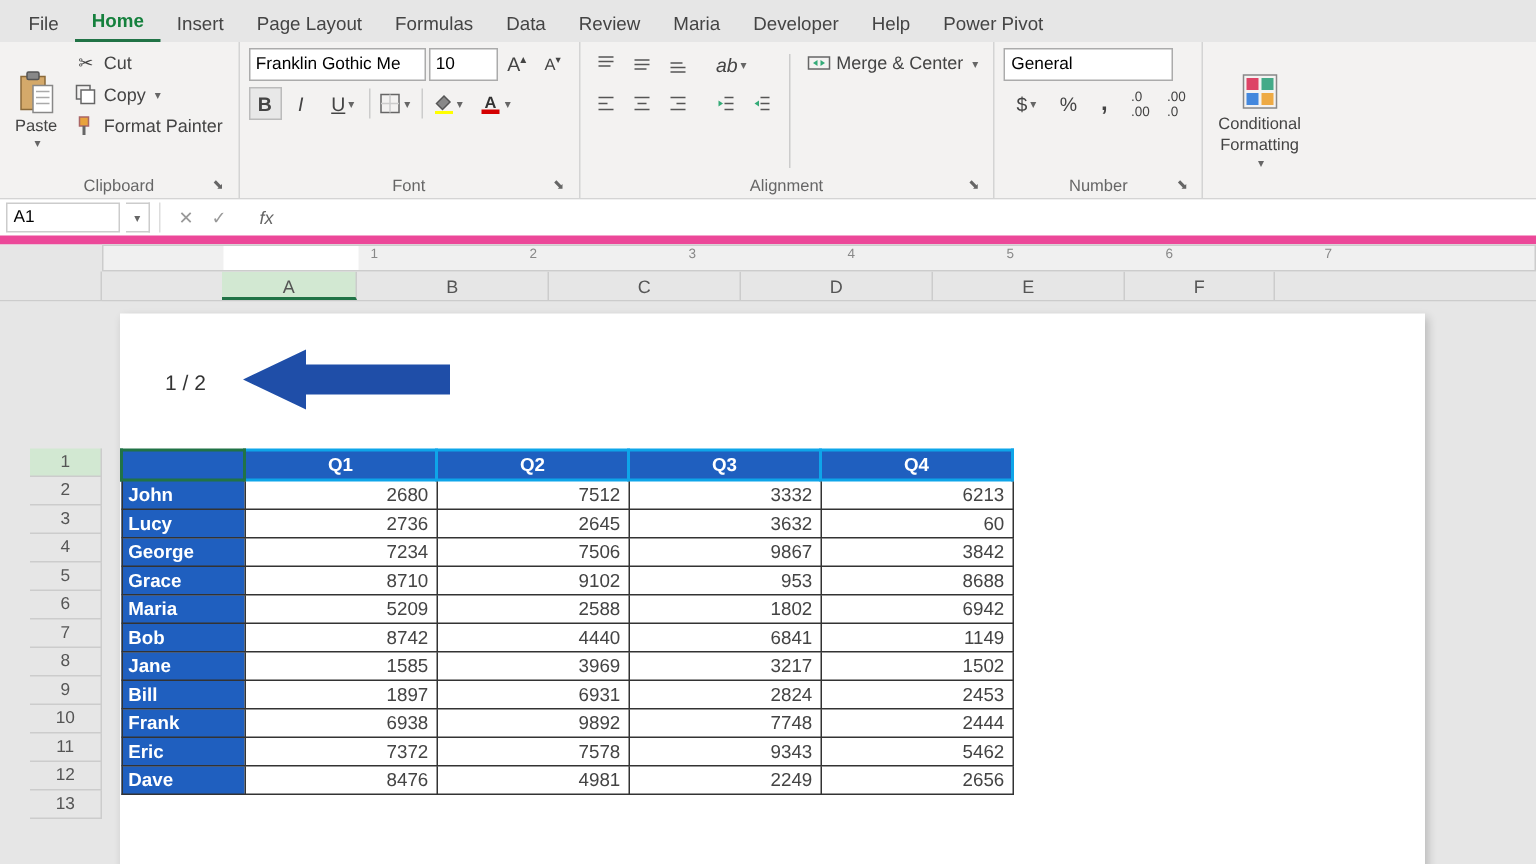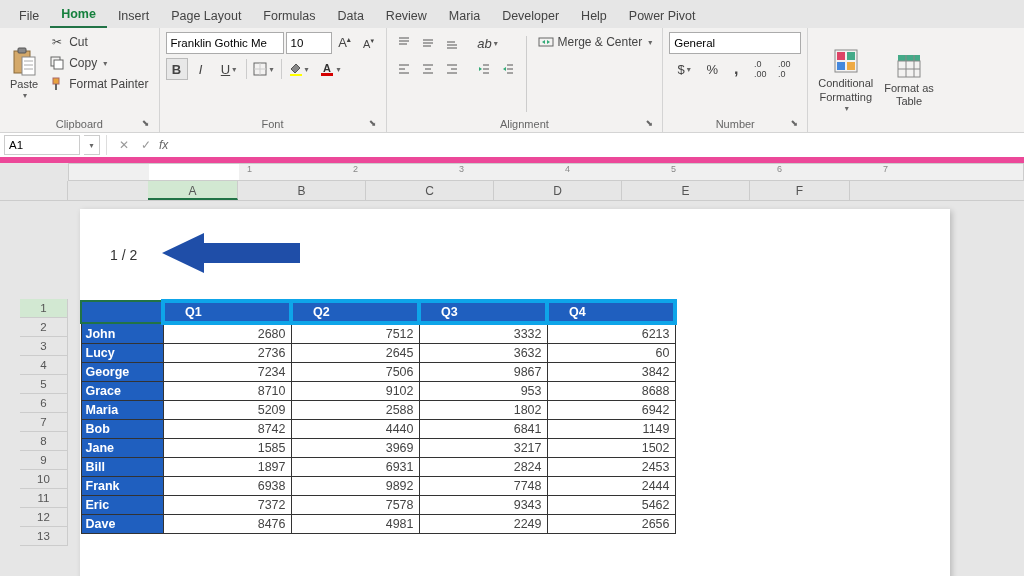--- a/index.html
+++ b/index.html
@@ -21,33 +21,33 @@
     .big-btn .icon { width: 28px; height: 28px; display: flex; align-items: center; justify-content: center; margin-bottom: 2px; }
     .big-btn .lbl { font-size: 11px; text-align: center; line-height: 1.2; }
     
     .row-btn { display: flex; align-items: center; gap: 4px; padding: 2px 4px; cursor: pointer; font-size: 12px; }
     .col-stack { display: flex; flex-direction: column; gap: 1px; }
     .icon-sm { width: 16px; height: 16px; display: inline-flex; align-items: center; justify-content: center; font-size: 12px; }
     .dd { font-size: 8px; color: #666; margin-left: 2px; }
     
     .font-sel { width: 118px; height: 22px; border: 1px solid #ababab; background: white; font-size: 11.5px; padding: 0 4px; }
     .size-sel { width: 46px; height: 22px; border: 1px solid #ababab; background: white; font-size: 11.5px; padding: 0 4px; }
-    .num-sel { width: 132px; height: 22px; border: 1px solid #ababab; background: white; font-size: 11.5px; padding: 0 4px; }
+    .num-sel { width: 113px; height: 22px; border: 1px solid #ababab; background: white; font-size: 11.5px; padding: 0 4px; }
     
     .hline { display: flex; gap: 2px; align-items: center; }
     .ibtn { width: 22px; height: 22px; display: flex; align-items: center; justify-content: center; cursor: pointer; font-size: 13px; }
     .ibtn.wide { width: 30px; }
     
     
     .formula-bar { background: white; display: flex; align-items: center; height: 30px; border-bottom: 6px solid #ec4899; }
     .name-box { width: 76px; border: 1px solid #ccc; height: 20px; font-size: 11.5px; padding: 0 4px; margin: 0 4px; background: white; }
     .name-dd { width: 16px; height: 20px; border: 1px solid #ccc; border-left: none; display: flex; align-items: center; justify-content: center; font-size: 8px; color: #666; }
     .fb-sep { width: 1px; height: 20px; background: #ddd; margin: 0 6px; }
     .fb-btn { width: 22px; height: 20px; display: flex; align-items: center; justify-content: center; color: #999; cursor: pointer; }
-    .fx { font-style: italic; font-size: 12px; color: #666; margin: 0 2px; }
+    .fx { font-style: italic; font-size: 12px; color: #666; margin: 0 16px; }
     .formula-input { flex: 1; border: none; height: 20px; font-size: 12px; padding: 0 4px; outline: none; }
     
     
     .ruler-row { display: flex; background: #e6e6e6; height: 18px; }
     .ruler-gutter { width: 68px; }
     .ruler { flex: 1; background: #f0f0f0; border: 1px solid #ccc; position: relative; overflow: hidden; }
     .ruler-mark { position: absolute; top: 0; font-size: 9px; color: #888; }
     .ruler-white { position: absolute; left: 80px; width: 90px; top: 0; bottom: 0; background: white; }
     
     
@@ -69,21 +69,21 @@
     .row-nums { width: 48px; background: #e6e6e6; }
     .row-num { height: 19px; border-bottom: 1px solid #ccc; border-right: 1px solid #ccc; text-align: center; font-size: 11.5px; line-height: 19px; color: #555; }
     .row-num.sel { background: #d2e8d2; }
     
     .sheet-page { background: white; margin-top: 8px; box-shadow: 2px 2px 6px rgba(0,0,0,0.2); padding: 28px 0 0 0; position: relative; }
     .page-indicator { position: absolute; top: 38px; left: 30px; font-size: 14px; color: #333; }
     .arrow-shape { position: absolute; top: 22px; left: 82px; }
     
     .data-table { border-collapse: collapse; margin-top: 62px; }
     .data-table th.rhead { background: #1f5fbf; color: white; font-weight: bold; text-align: left; padding: 2px 4px; border: 1px solid #333; width: 82px; font-size: 12.5px; }
-    .data-table th.chd { background: #1f5fbf; color: white; font-weight: bold; text-align: left; padding: 2px 20px; border: 4px solid #0ea5e9; width: 128px; font-size: 12.5px; }
+    .data-table th.chd { background: #1f5fbf; color: white; font-weight: bold; text-align: center; padding: 2px 4px; border: 2px solid #0ea5e9; width: 128px; font-size: 12.5px; }
     .data-table th.corner-cell { background: #1f5fbf; border: 1px solid #333; width: 82px; border: 2px solid #217346; }
     .data-table td { border: 1px solid #333; padding: 2px 5px; text-align: right; font-size: 12.5px; height: 18px; }
     
     svg { display: block; }
   </style>
 </head>
 <body>
 
 <div class="tabs">
   <div class="tab">File</div>
@@ -344,33 +344,20 @@
               <rect x="4" y="4" width="8" height="8" fill="#d46"></rect>
               <rect x="14" y="4" width="8" height="8" fill="#4a8"></rect>
               <rect x="4" y="14" width="8" height="8" fill="#48d"></rect>
               <rect x="14" y="14" width="8" height="8" fill="#ea4"></rect>
             </svg>
           </span>
         <span class="lbl" style="white-space:pre-line">Conditional
 Formatting</span>
           <span class="dd">▾</span>
       </div>
-      <div class="big-btn">
-        <span class="icon">
-            <svg width="26" height="26">
-              <rect x="2" y="2" width="22" height="6" fill="#4a8"></rect>
-              <rect x="2" y="8" width="22" height="16" fill="none" stroke="#888"></rect>
-              <line x1="10" y1="2" x2="10" y2="24" stroke="#888"></line>
-              <line x1="18" y1="2" x2="18" y2="24" stroke="#888"></line>
-              <line x1="2" y1="16" x2="24" y2="16" stroke="#888"></line>
-            </svg>
-          </span>
-        <span class="lbl" style="white-space:pre-line">Format as
-Table</span>
-      </div>
     </div>
     <div class="group-label"></div>
   </div>
 </div>
 
 <div class="formula-bar">
   <input class="name-box" value="A1" style="">
   <div class="name-dd">▾</div>
   <div class="fb-sep"></div>
   <div class="fb-btn">

